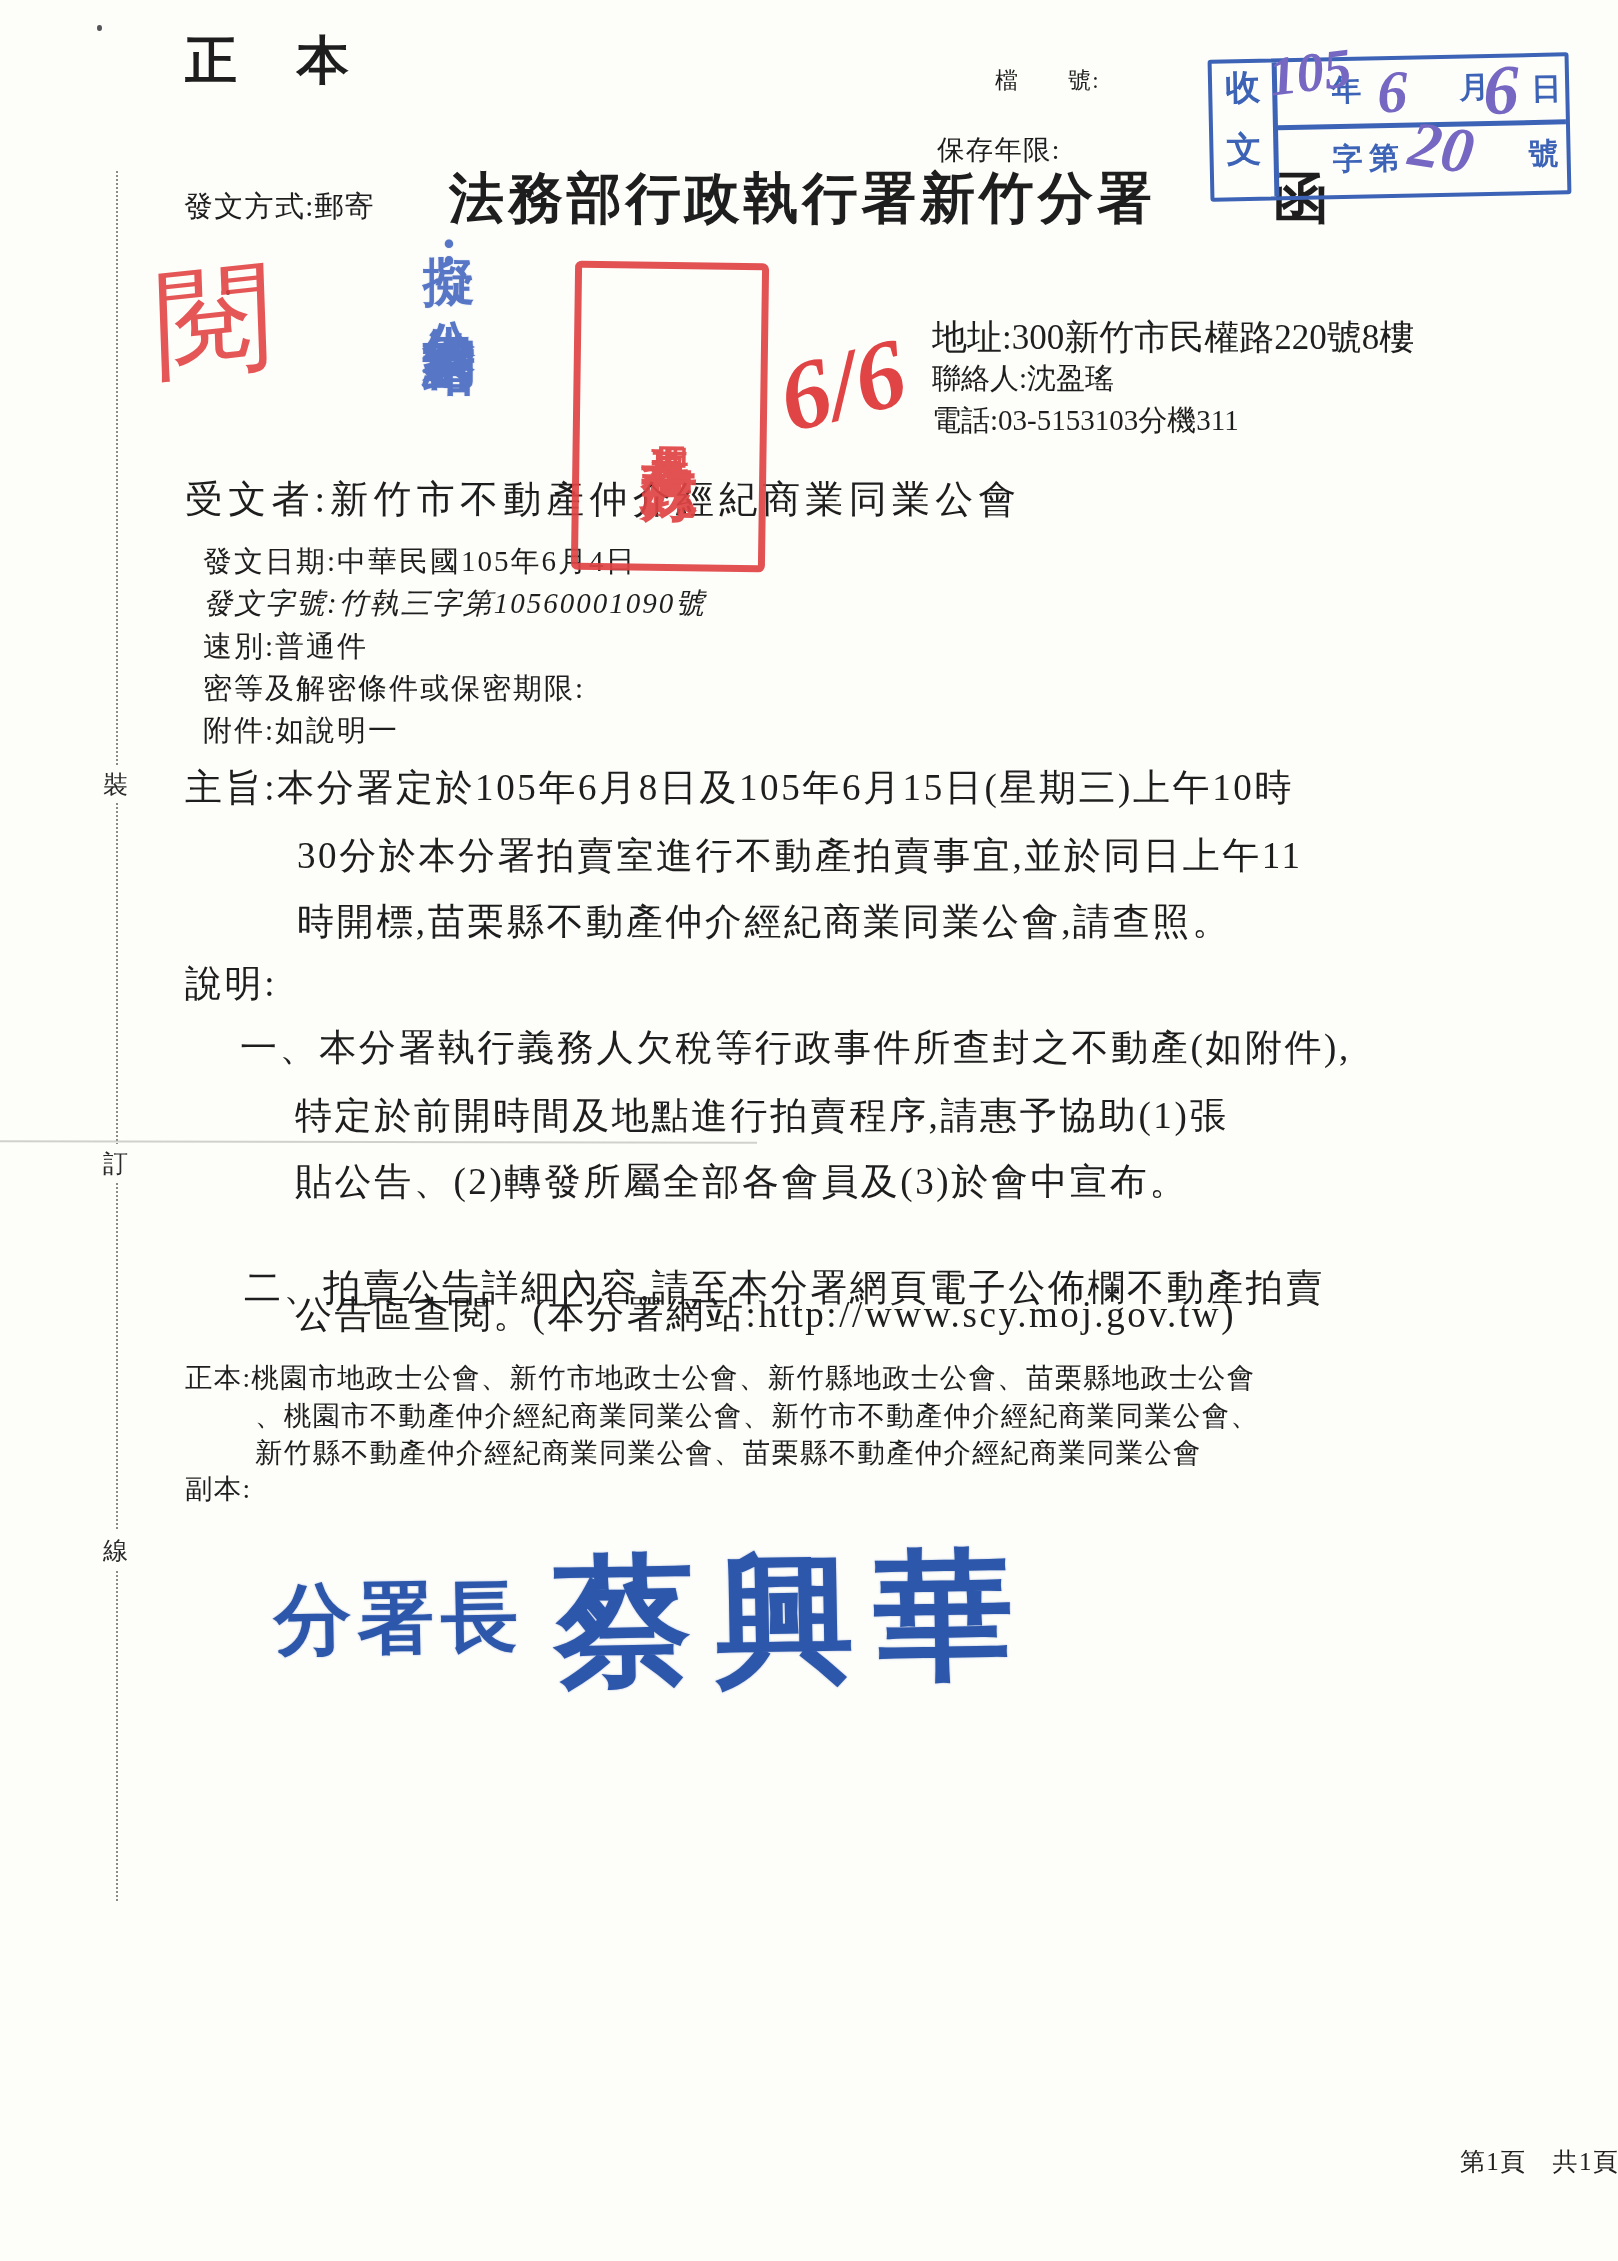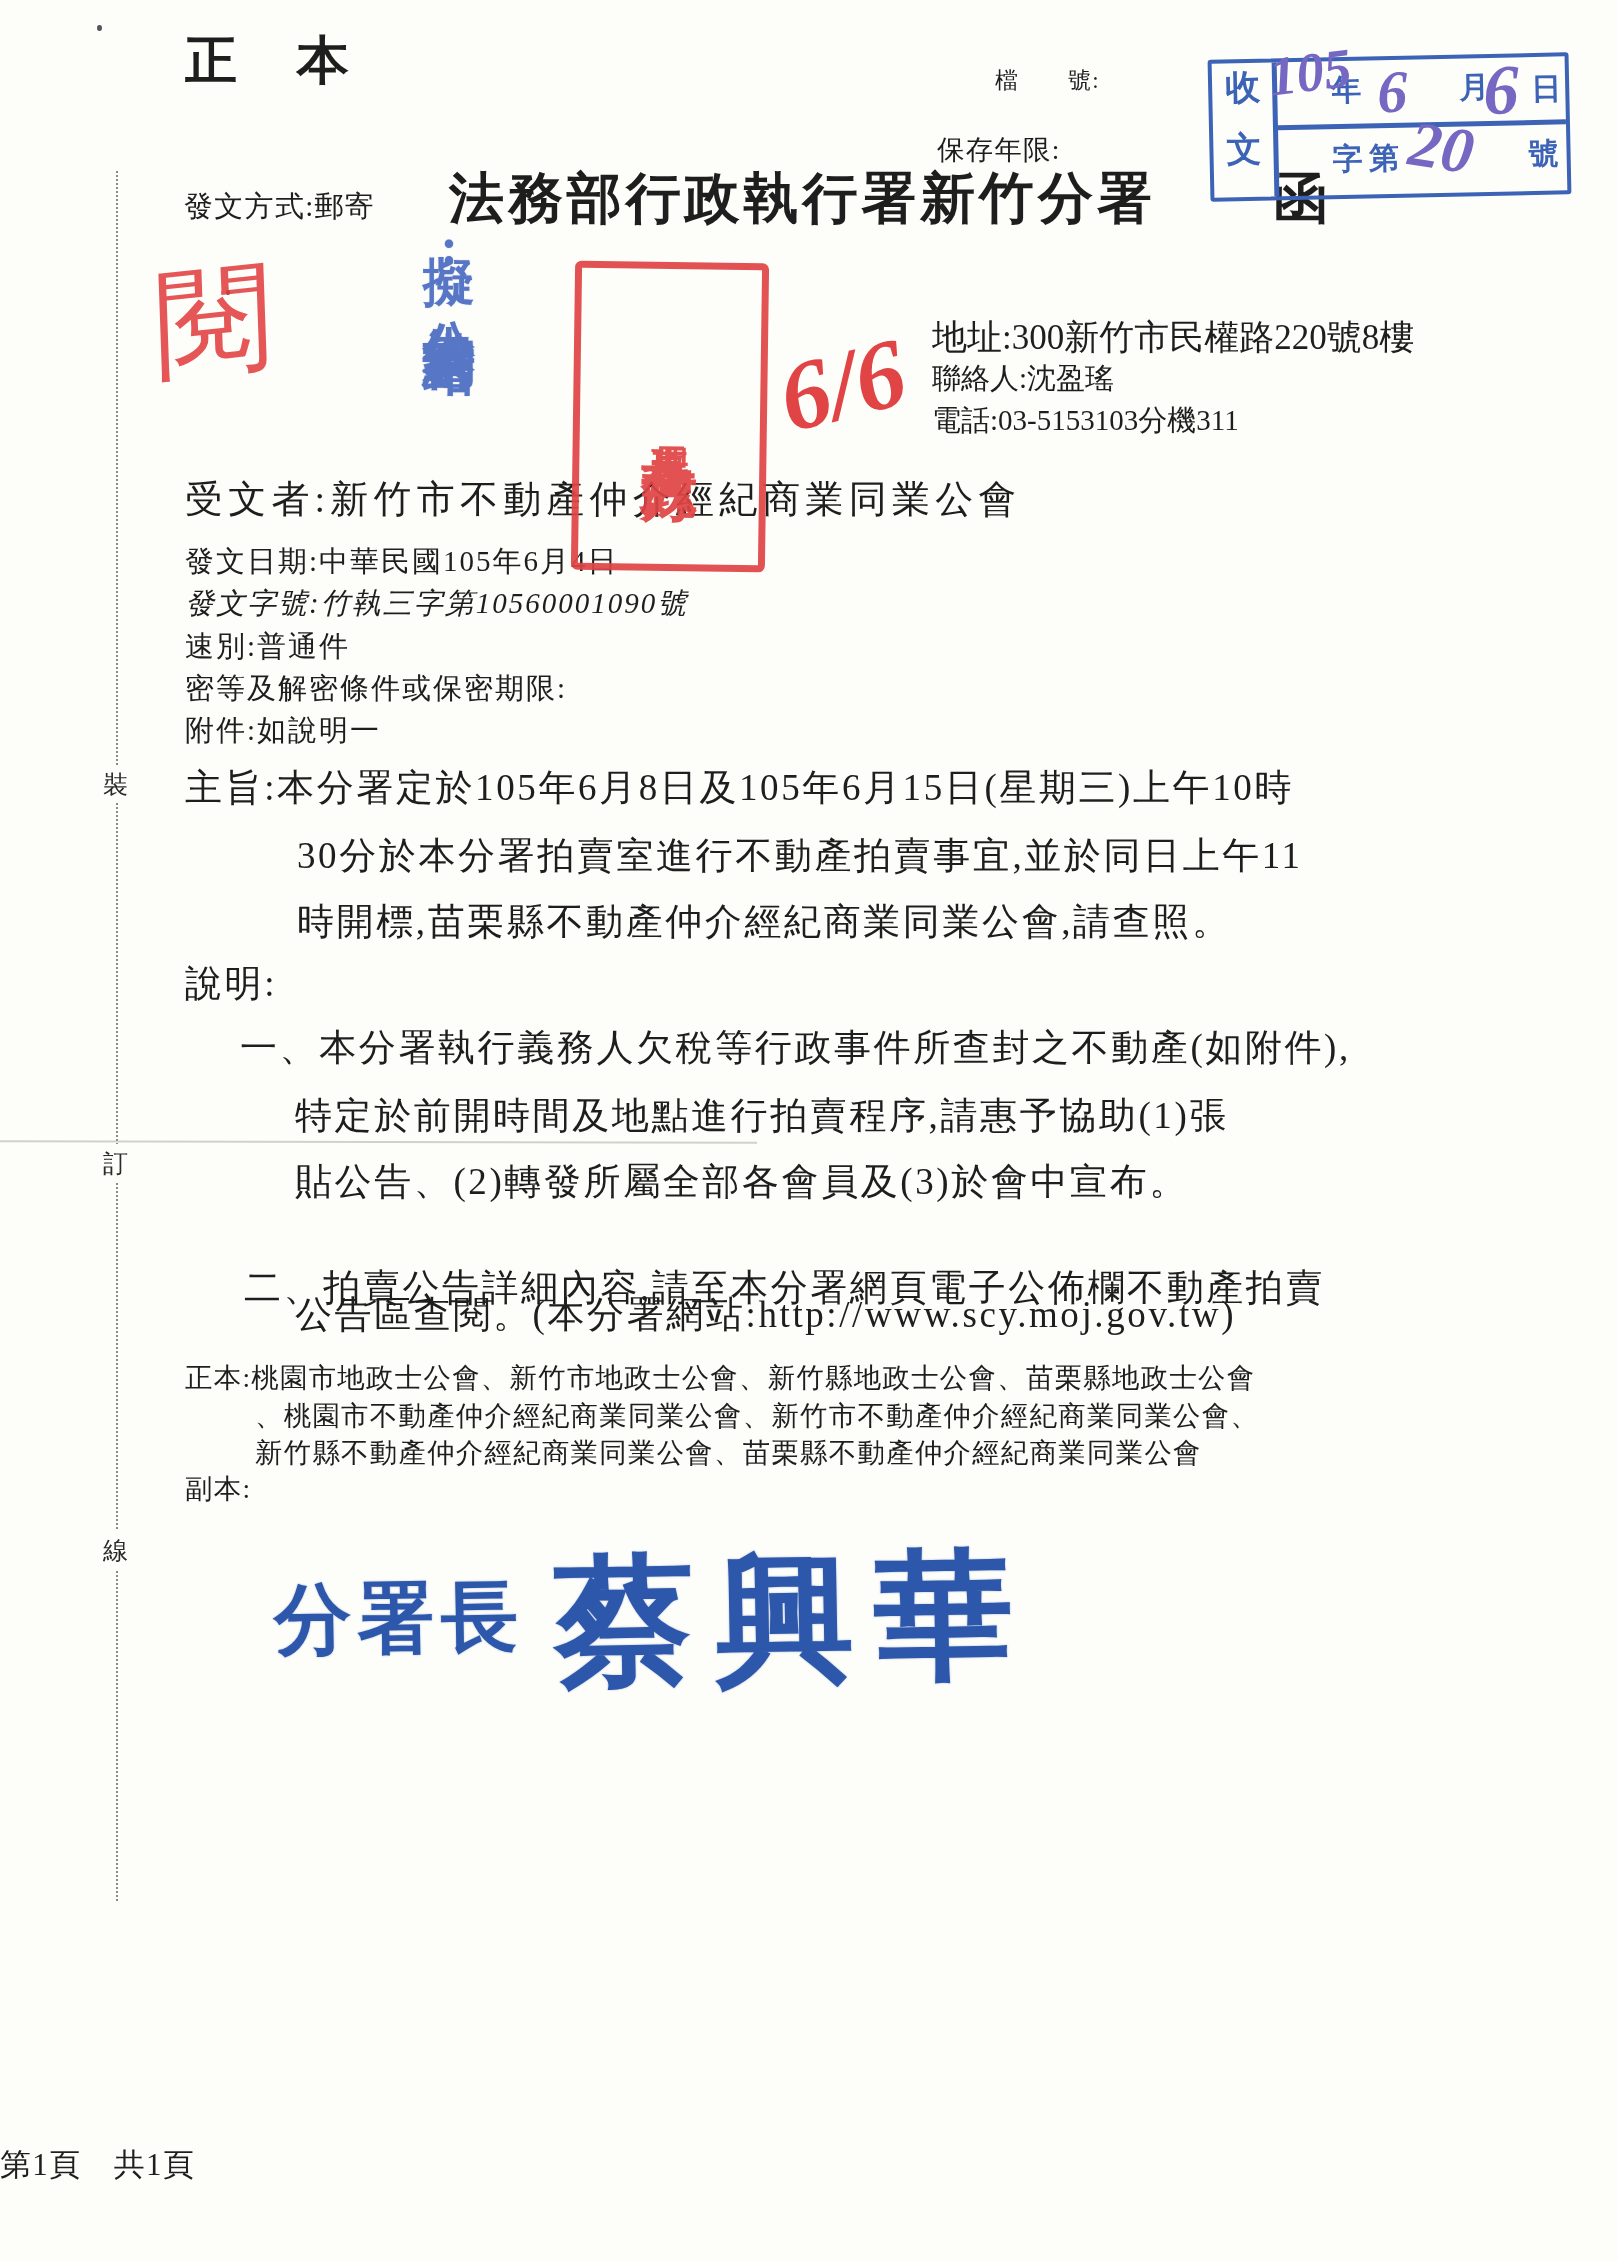--- a/index.html
+++ b/index.html
@@ -13,31 +13,31 @@
   
   .copy-type{left:185px;top:34px;font-size:52px;font-weight:600;letter-spacing:3.9px;}
   .delivery{left:184px;top:191px;font-size:29px;letter-spacing:1.3px;}
   .file-no{left:995px;top:69px;font-size:23px;letter-spacing:1.3px;}
   .retention{left:937px;top:136px;font-size:27.4px;letter-spacing:1.3px;}
   .doc-title{left:449px;top:170px;font-size:55px;font-weight:600;letter-spacing:3.9px;}
   .addr1{left:932px;top:320px;font-size:35px;}
   .addr2{left:932px;top:363px;font-size:29px;}
   .addr3{left:932px;top:405px;font-size:29px;}
   .recipient{left:185px;top:480px;font-size:38px;letter-spacing:5.2px;font-weight:400;}
-  .meta{font-size:29px;letter-spacing:2px;left:185px;}
+  .meta{font-size:29px;letter-spacing:2px;left:203px;}
   .m0{top:546px;} .m1{top:588px;font-style:italic;} .m2{top:631px;} .m3{top:673px;} .m4{top:715px;}
   .body-line{font-size:37px;letter-spacing:2.6px;}
   .sj0{left:185px;top:769px;} .sj1{left:297px;top:837px;} .sj2{left:297px;top:903px;}
   .expl{left:185px;top:965px;}
   .i10{left:240px;top:1029px;} .i11{left:295px;top:1097px;} .i12{left:295px;top:1163px;}
   .i20{left:244px;top:1230px;margin-top:39px;} .i21{left:295px;top:1296px;}
   .orig{font-size:27.4px;letter-spacing:1.3px;}
   .o0{left:185px;top:1364px;} .o1{left:255px;top:1402px;} .o2{left:255px;top:1439px;}
   .cc{left:185px;top:1475px;font-size:27.4px;letter-spacing:1.3px;}
-  .footer{left:0;top:2149px;width:100%;text-align:left;font-size:31px;letter-spacing:1.3px;}
+  .footer{left:0;top:2149px;width:100%;text-align:right;font-size:25px;letter-spacing:1.3px;}
 
   
   .bind-line{position:absolute;left:116px;top:171px;height:1730px;border-left:2px dotted #8a8a86;}
   .bind-ch{position:absolute;left:103px;font-size:25px;color:#2a2a2a;background:#fdfdfa;padding:2.6px 0;}
   .b0{top:765px;} .b1{top:1144px;} .b2{top:1531px;}
   .scan-line{position:absolute;left:0;top:1141px;width:757px;height:2px;background:#b9b9b3;opacity:.65;transform:rotate(.12deg);}
   .speck{position:absolute;background:#55555a;border-radius:50%;}
   .sp1{left:97px;top:25px;width:4.6px;height:5.9px;}
   .sp2{left:226px;top:290px;width:3.9px;height:4.6px;}
 

